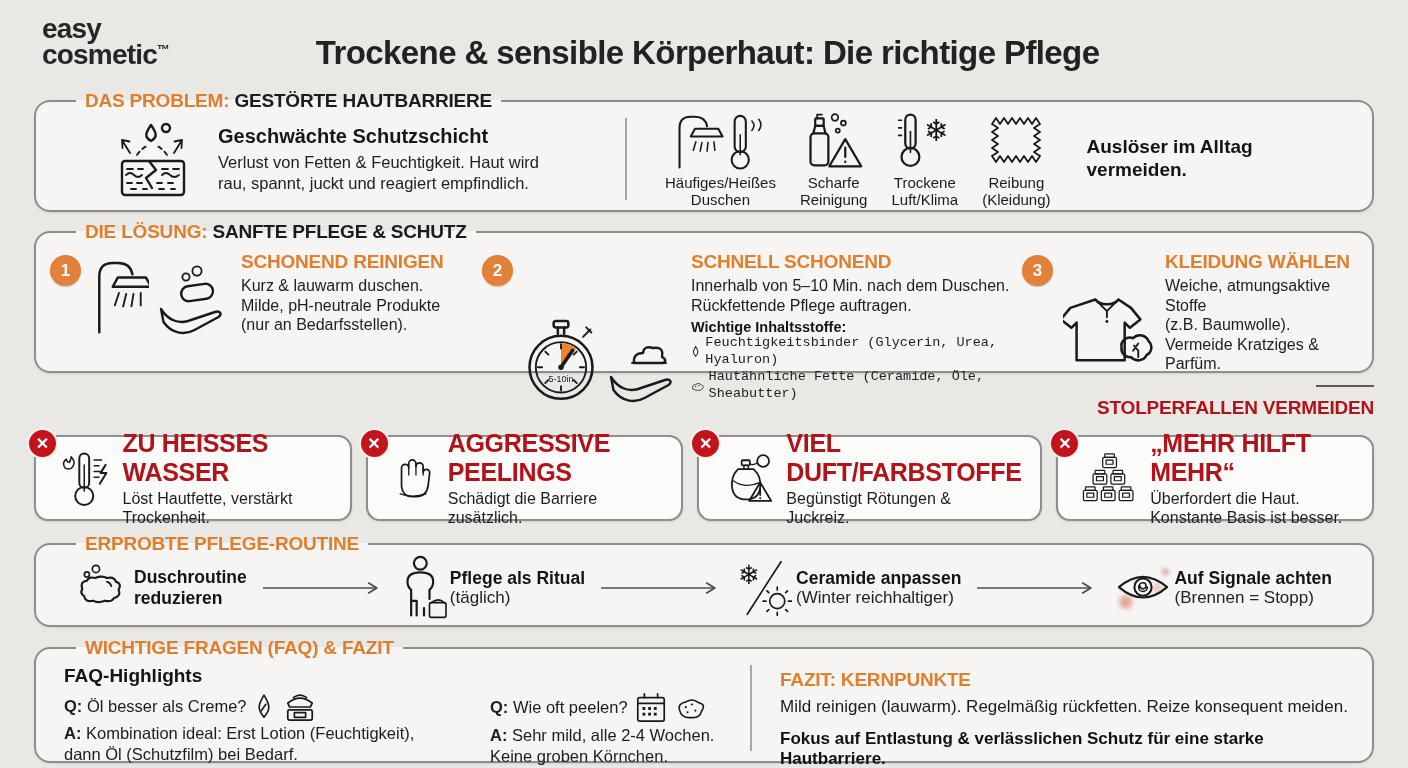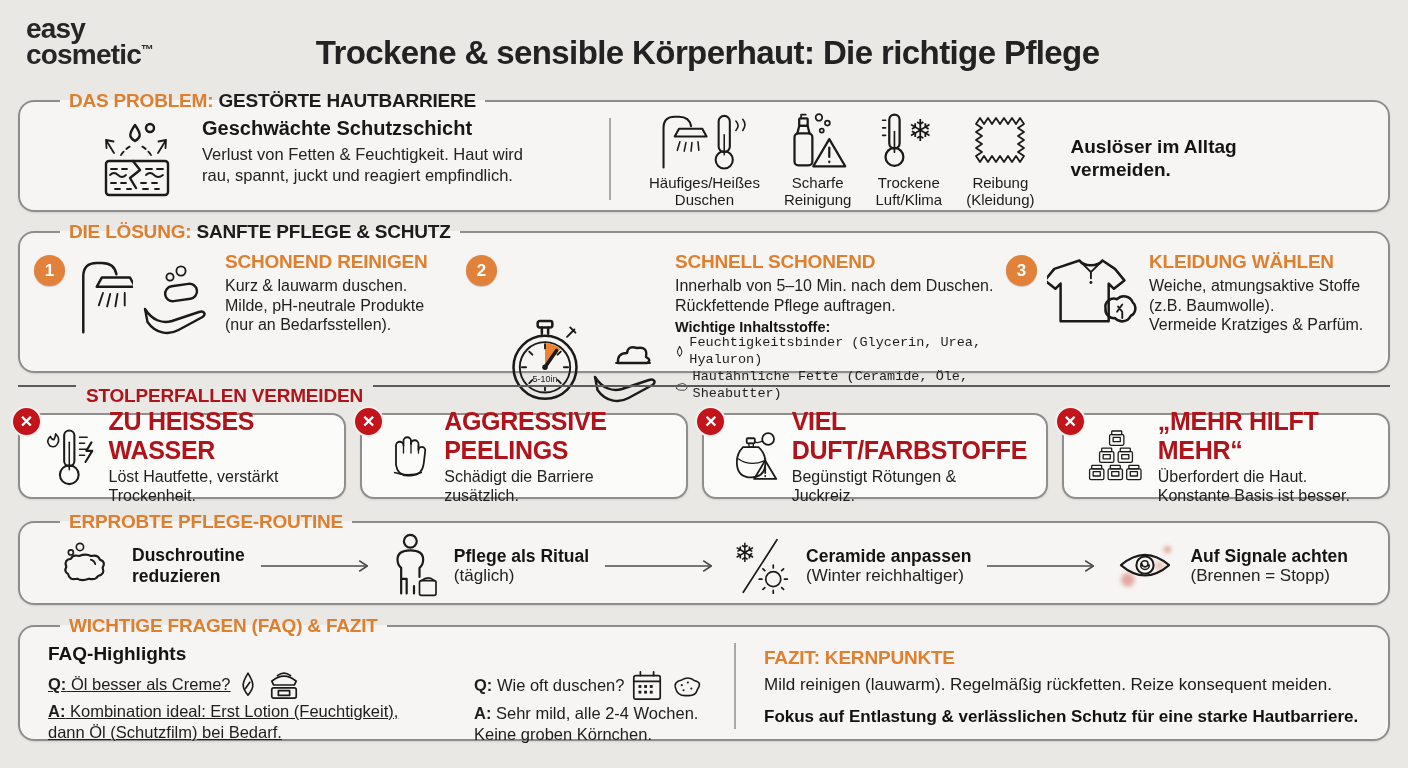--- a/index.html
+++ b/index.html
@@ -1,38 +1,38 @@
 <!DOCTYPE html>
 <html><head>
 <meta charset="utf-8">
 <style>
   * { box-sizing: border-box; margin: 0; padding: 0; }
   body { font-family: "Liberation Sans", sans-serif; background:#dfdedc; }
-  .stage { width:1408px; height:768px; background:#e9e8e5; position:relative; overflow:hidden; padding:0 16px; }
+  .stage { width:1408px; height:768px; background:#e9e8e5; position:relative; overflow:hidden; padding:0 32px; }
   svg { display:block; }
   .ink { stroke:#1a1a1a; stroke-width:2.4; fill:none; stroke-linecap:round; stroke-linejoin:round; }
   .ink-thin { stroke:#1a1a1a; stroke-width:1.8; fill:none; stroke-linecap:round; stroke-linejoin:round; }
   .preline { white-space:pre-line; }
 
   
   .hdr { display:flex; align-items:flex-start; padding:16px 10px 4px 10px; height:90px; }
   .logo { color:#262626; font-weight:bold; font-size:28px; line-height:0.93; letter-spacing:-0.8px; }
   .logo sup { font-size:13px; font-weight:bold; }
   .title { flex:1; text-align:center; font-size:33px; font-weight:bold; color:#222; letter-spacing:-0.6px; padding-top:18px; padding-right:120px; }
 
   
   fieldset.sec { border:2px solid #8e8d8b; border-radius:16px; background:#f6f5f3; margin:0 2px; padding:2px 14px 6px 14px; box-shadow:0 1px 2px rgba(0,0,0,0.10); }
   fieldset.sec legend { margin-left:26px; padding:0 9px; font-size:19px; font-weight:bold; letter-spacing:-0.2px; white-space:nowrap; }
   .lg-orange { color:#dd7f2f;text-align:right; }
   .lg-dark { color:#1c1c1c; }
 
   
   #sec-problem { height:122px; }
   .prob-row { display:flex; align-items:center; height:100%; }
-  .prob-left { display:flex; gap:22px; width:575px; padding-left:60px; }
+  .prob-left { display:flex; align-items:center; gap:22px; width:575px; padding-left:60px; }
   .prob-title { font-size:20px; font-weight:bold; color:#171717; margin-bottom:4px; }
   .prob-body { font-size:16.5px; color:#222; line-height:1.25; }
   .vdiv { width:2px; background:#a9a8a6; align-self:stretch; margin:4px 0; }
   .triggers { display:flex; align-items:center; gap:24px; padding-left:38px; flex:1; }
   .trigger { display:flex; flex-direction:column; align-items:center; gap:4px; }
   .trigger .cap { font-size:15px; color:#1b1b1b; text-align:center; line-height:1.12; }
   .callout { font-size:19px; font-weight:bold; color:#141414; line-height:1.2; margin-left:12px; width:210px; }
 
   
   #sec-solution { height:152px; margin-top:9px; }
@@ -40,35 +40,35 @@
   .step { display:flex; gap:10px; }
   .step .num { width:31px; height:31px; border-radius:50%; background:#e2813a; color:#fff; font-weight:bold; font-size:17px; display:flex; align-items:center; justify-content:center; flex:none; margin-top:4px; box-shadow:0 1px 1px rgba(0,0,0,.2); }
   .step .icons { display:flex; align-items:flex-end; gap:8px; flex:none; }
   .step-title { color:#e0802f; font-weight:bold; font-size:19px; letter-spacing:-0.2px; margin-bottom:3px; }
   .step-body { font-size:16px; color:#1e1e1e; line-height:1.22; }
   .ing-title { font-size:14.5px; font-weight:bold; color:#141414; margin-top:4px; }
   .ing-row { display:flex; align-items:center; gap:5px; font-size:13.5px; color:#1e1e1e; line-height:1.25;font-family:Liberation Mono, monospace; }
   .st1 { width:432px; } .st2 { width:540px; } .st3 { flex:1; }
 
   
-  .pit-head { display:flex; align-items:flex-start; gap:10px; margin:12px 2px 6px 2px; }
+  .pit-head { display:flex; align-items:flex-end; gap:10px; margin:12px 2px 6px 2px;flex-direction:column; }
   .pit-head .ln { height:2px; background:#5b5b5b; }
   .pit-head .ln.short { width:58px; }
   .pit-head .ln.long { flex:1; }
   .pit-head .txt { font-size:19px; font-weight:bold; color:#b1131a; letter-spacing:-0.2px; }
   .pit-row { display:flex; gap:14px; margin:0 2px; }
   .pit-card { position:relative; flex:1; background:#fbfbf9; border:2px solid #8f8e8c; border-radius:14px; height:86px; display:flex; align-items:center; gap:12px; padding:6px 8px 6px 22px; box-shadow:0 1px 2px rgba(0,0,0,.10); }
   .pit-x { position:absolute; left:-9px; top:-9px; width:31px; height:31px; border-radius:50%; background:#c3141c; color:#fff; display:flex; align-items:center; justify-content:center; font-size:16px; font-weight:bold; border:2px solid #f2f1ef; }
   .pit-title { color:#b1131a; font-weight:bold; font-size:25px; letter-spacing:-0.3px; margin-bottom:2px; }
   .pit-body { font-size:16px; color:#1e1e1e; line-height:1.2; }
 
   
   #sec-routine { height:94px; margin-top:12px; }
   .flow { display:flex; align-items:center; height:100%; padding:0 26px; gap:14px; }
-  .flow-item { display:flex; align-items:center; gap:14px; }
+  .flow-item { display:flex; align-items:center; }
   .flow-title { font-size:17.5px; font-weight:bold; color:#141414; line-height:1.18; }
   .flow-sub { font-size:17px; color:#222; font-weight:normal; line-height:1.18; }
   .arrow { flex:1; display:flex; align-items:center; }
 
   
   #sec-faq { height:126px; margin-top:10px; }
   .faq-row { display:flex; height:100%; align-items:stretch; }
   .faq-left { width:700px; padding:4px 0 0 14px; }
   .faq-title { font-size:19px; font-weight:bold; color:#141414; margin-bottom:4px; }
   .faq-cols { display:flex; gap:26px; }
@@ -421,40 +421,40 @@
       </div>
     </div>
   </fieldset>
 
   <fieldset class="sec" id="sec-faq">
     <legend><span class="lg-orange">WICHTIGE FRAGEN (FAQ) &amp; FAZIT</span></legend>
     <div class="faq-row">
       <div class="faq-left">
         <div class="faq-title">FAQ-Highlights</div>
         <div class="faq-cols">
-          <div class="qa" style="width:400px;text-decoration:underline;">
+          <div class="qa" style="width:400px;">
             <div class="qline">
               <span><b>Q:</b> <span>Öl besser als Creme?</span></span>
               <svg width="22" height="30" viewBox="0 0 24 32">
                   <path class="ink-thin" d="M12,3 C6,13 4,18 12,27 C20,18 18,13 12,3 Z"></path>
                   <path class="ink-thin" d="M9,20 l5,-7"></path>
                 </svg>
               <svg width="38" height="32" viewBox="0 0 40 34">
                   <path class="ink-thin" d="M7,13 q13,-11 26,0 l-2,4 h-22 z"></path>
                   <path class="ink-thin" d="M13,7 q7,-5 14,0"></path>
                   <rect class="ink-thin" x="7" y="20" width="26" height="11" rx="2"></rect>
                   <rect class="ink-thin" x="14" y="23" width="12" height="5"></rect>
                 </svg>
             </div>
             <div class="preline"><b>A:</b> <span class="preline">Kombination ideal: Erst Lotion (Feuchtigkeit),
 dann Öl (Schutzfilm) bei Bedarf.</span></div>
           </div>
           <div class="qa">
             <div class="qline">
-              <span><b>Q:</b> <span>Wie oft duschen?</span></span>
+              <span><b>Q:</b> <span>Wie oft peelen?</span></span>
               <svg width="34" height="34" viewBox="0 0 36 36">
                   <rect class="ink-thin" x="4" y="7" width="28" height="25" rx="2"></rect>
                   <path class="ink-thin" d="M4,13 h28 M11,7 v-4 M25,7 v-4"></path>
                   <g fill="#1a1a1a">
                     <rect x="9" y="17" width="3" height="3"></rect>
                     <rect x="15" y="17" width="3" height="3"></rect>
                     <rect x="21" y="17" width="3" height="3"></rect>
                     <rect x="9" y="23" width="3" height="3"></rect>
                     <rect x="15" y="23" width="3" height="3"></rect>
                     <rect x="21" y="23" width="3" height="3"></rect>

